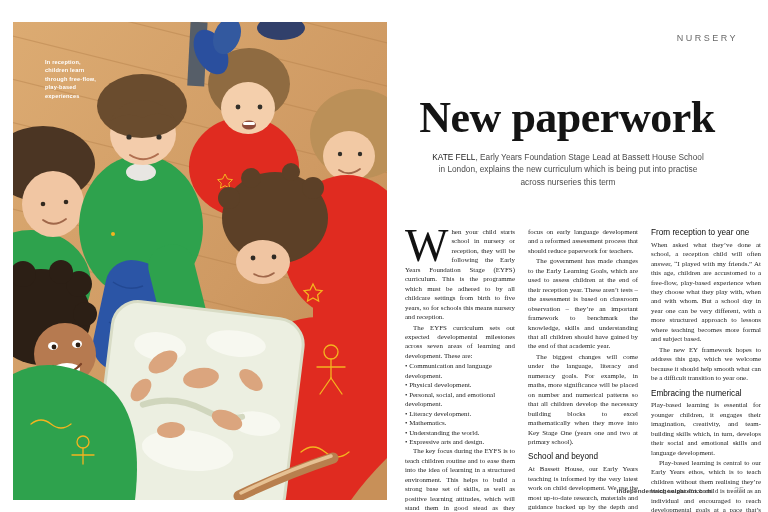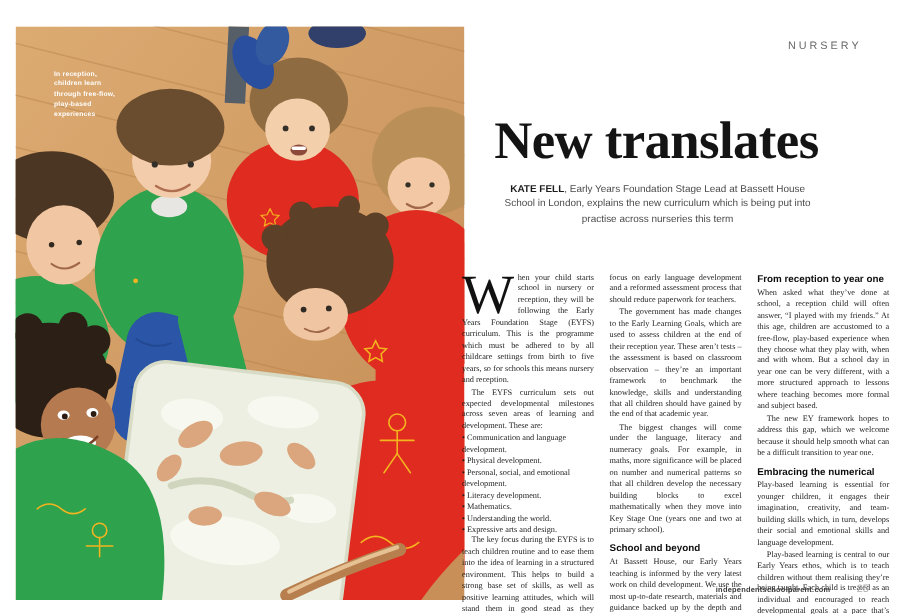--- a/index.html
+++ b/index.html
@@ -9,51 +9,51 @@
     overflow:hidden; font-family:"Liberation Sans", sans-serif;
   }
   
   .photo-wrap { position:absolute; left:13px; top:22px; width:374px; height:478px; }
   .photo-wrap svg { display:block; width:100%; height:100%; }
   .photo-caption {
     position:absolute; left:32px; top:36px; width:58px;
     font-weight:bold; font-size:5.6px; line-height:1.5; color:#ffffff; letter-spacing:.2px;
   }
   
-  .right-page { position:absolute; left:380px; top:0; width:368px; height:512px; }
+  .right-page { position:absolute; left:400px; top:0; width:368px; height:512px; }
   .section-label {
     position:absolute; top:33px; right:30px;
     font-size:9px; letter-spacing:2.5px; color:#696969;
   }
   .title {
     position:absolute; top:92px; left:0; width:334px; text-align:center;
     font-family:"Liberation Serif", serif; font-weight:700; font-size:44px;
     letter-spacing:-0.5px; color:#141414;
   }
   .byline {
     position:absolute; top:151px; left:32px; width:272px; text-align:center;
     font-size:8.3px; line-height:1.5; color:#4c4c4c;
   }
-  .byline .author { font-weight:bold; color:#1b1b1b; }
+  .byline .author { font-weight:normal; color:#1b1b1b; }
   .columns { position:absolute; top:227px; left:5px; width:356px; display:flex; gap:13px; }
   .col {
     flex:1; font-family:"Liberation Serif", serif; font-size:6.9px; line-height:1.37;
     text-align:justify; color:#1d1d1d;
   }
   .col p { margin:0 0 1px 0; }
   .col p.ind { text-indent:8px; }
   .dropcap {
     float:left; font-family:"Liberation Serif", serif; font-size:46px; line-height:36px;
     padding:1px 3px 0 0; color:#111;
   }
   ul.feat { list-style:none; margin:0; padding:0; }
   ul.feat li { text-align:left; }
   ul.feat li::before { content:"• "; }
   h3.colhead {
-    font-family:"Liberation Sans", sans-serif; font-size:8.2px; font-weight:bold;
+    font-family:"Liberation Sans", sans-serif; font-size:8.2px; font-weight:normal;
     margin:5px 0 1.5px 0; color:#0d0d0d;
   }
   .footer {
     position:absolute; top:485px; right:24px;
     display:flex; align-items:baseline; gap:22px;
   }
   .footer .site { font-weight:bold; font-size:6.2px; color:#3b3b3b; letter-spacing:.2px; }
   .footer .pageno { font-size:9px; color:#aeaeae; }
   
   .smock-green { fill:#2ea24d; }
@@ -217,21 +217,21 @@
       </g>
     </svg>
 
     <div class="photo-caption">In reception, children learn through free-flow, play-based experiences</div>
   </div>
 
   <div class="right-page">
 
     <div class="section-label">NURSERY</div>
 
-    <h1 class="title">New translates</h1>
+    <h1 class="title">New paperwork</h1>
 
     <p class="byline"><span class="author">KATE FELL</span><span>, Early Years Foundation Stage Lead at Bassett House School in London, explains the new curriculum which is being put into practise across nurseries this term</span></p>
 
     <div class="columns">
 
       <div class="col">
         <p><span class="dropcap">W</span><span>hen your child starts school in nursery or reception, they will be following the Early Years Foundation Stage (EYFS) curriculum. This is the programme which must be adhered to by all childcare settings from birth to five years, so for schools this means nursery and reception.</span></p>
         <p class="ind">The EYFS curriculum sets out expected developmental milestones across seven areas of learning and development. These are:</p>
         <ul class="feat">
           <li>Communication and language development.</li>

